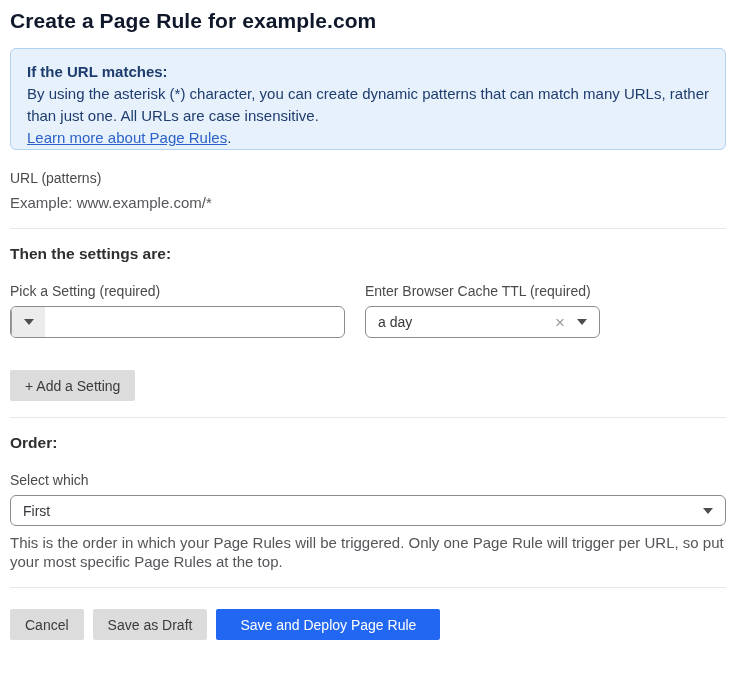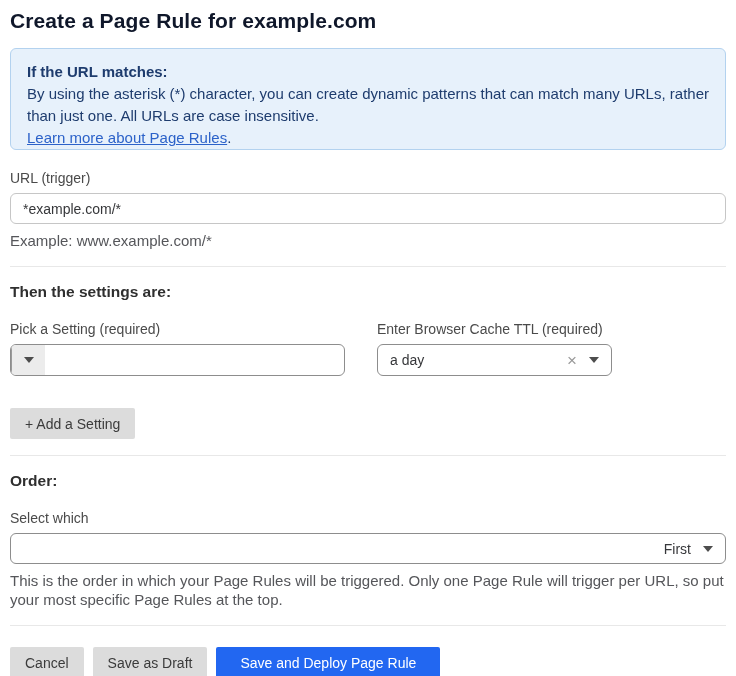--- a/index.html
+++ b/index.html
@@ -62,21 +62,21 @@
     border: none;
     border-top: 1px solid #e8e8e8;
     margin: 16px 0;
   }
   .section-heading {
     font-size: 15.5px;
     font-weight: 700;
     color: #2f2f2f;
     margin-bottom: 20px;
   }
-  .fields-row { display: flex; gap: 32px; }
+  .fields-row { display: flex; gap: 20px; }
   .select {
     display: flex;
     align-items: center;
     height: 32px;
     background: #fff;
     border: 1px solid #8d8d8d;
     border-radius: 6px;
     font-size: 14px;
     color: #36373a;
     cursor: pointer;
@@ -102,21 +102,21 @@
     flex: none;
   }
   .select-ttl { width: 235px; }
   .clear-x {
     color: #9a9a9a;
     font-size: 17px;
     padding: 0 12px 0 4px;
     line-height: 1;
   }
   .select-ttl .caret { margin-right: 12px; }
-  .select-order { width: 716px; height: 31px; text-align: right; }
+  .select-order { width: 716px; height: 31px; }
   .select-order .caret { margin-right: 12px; }
   .btn {
     font-family: "Liberation Sans", "DejaVu Sans", sans-serif;
     font-size: 14px;
     border: none;
     border-radius: 2px;
     cursor: pointer;
     height: 31px;
     padding: 0 15px;
   }
@@ -132,22 +132,21 @@
 <div>
 
   <h1 class="page-title">Create a Page Rule for example.com</h1>
 
   <div class="info-box">
     <div class="info-heading">If the URL matches:</div>
     <div class="info-body">By using the asterisk (*) character, you can create dynamic patterns that can match many URLs, rather than just one. All URLs are case insensitive.</div>
     <div class="info-link-line"><a href="#">Learn more about Page Rules</a><span>.</span></div>
   </div>
 
-  <label class="field-label">URL (trigger)</label>
-  <input class="text-input" type="text" value="*example.com/*" style="">
+  <label class="field-label">URL (patterns)</label>
   <div class="helper-text">Example: www.example.com/*</div>
 
   <hr class="divider">
 
   <h2 class="section-heading">Then the settings are:</h2>
 
   <div class="fields-row">
     <div>
       <label class="field-label">Pick a Setting (required)</label>
       <div class="select select-setting">

